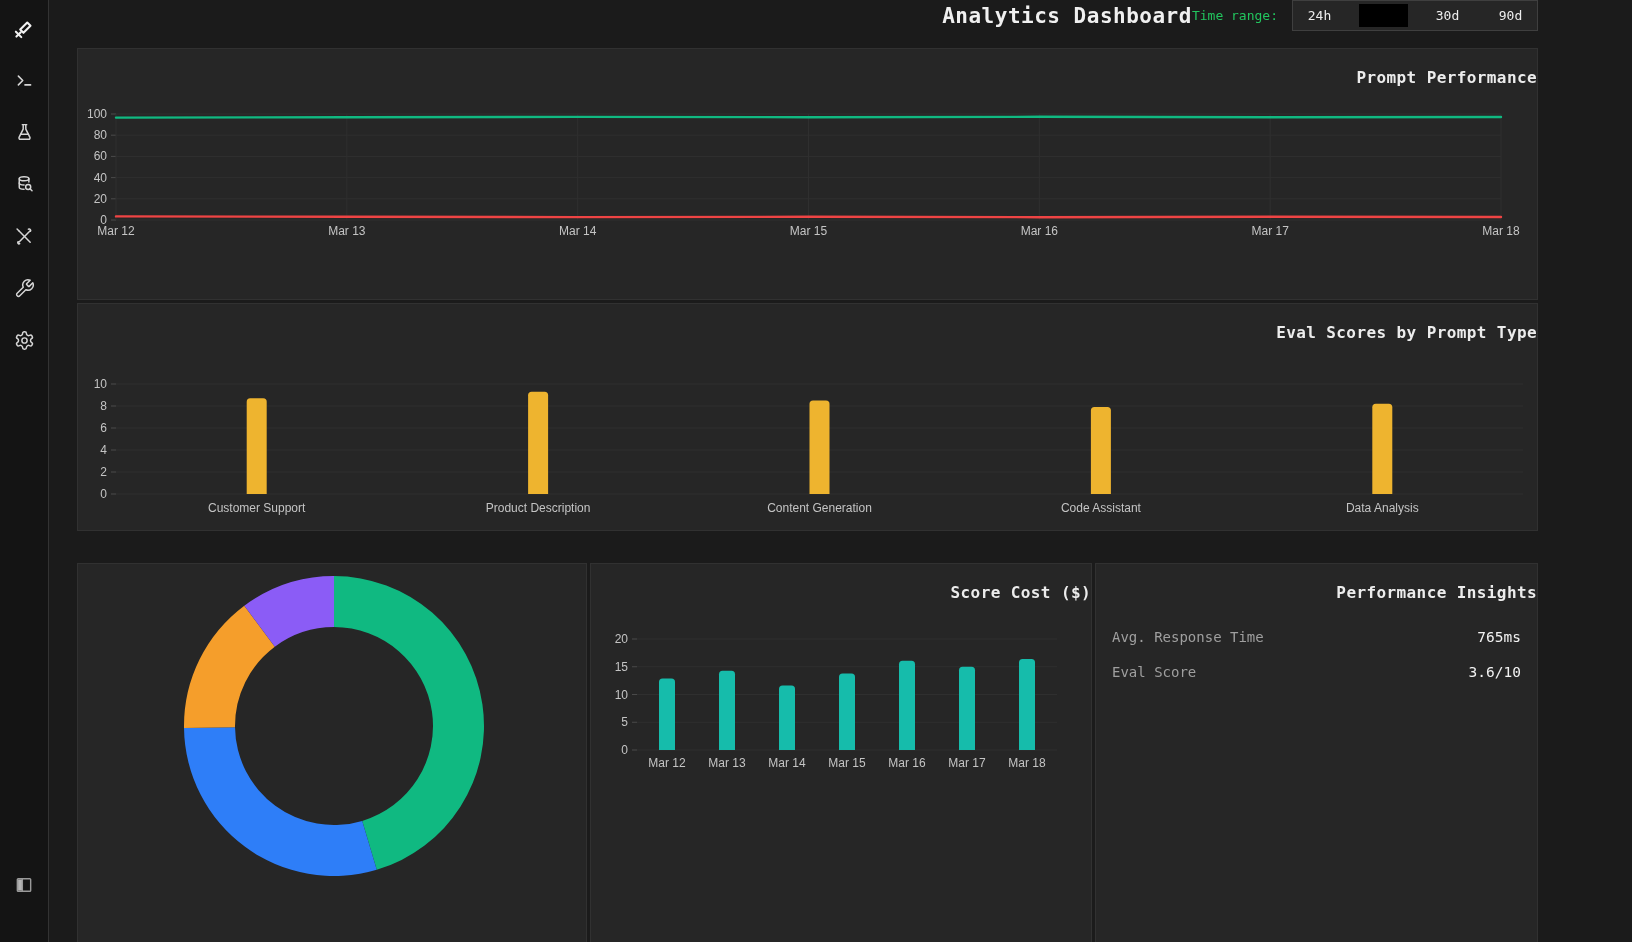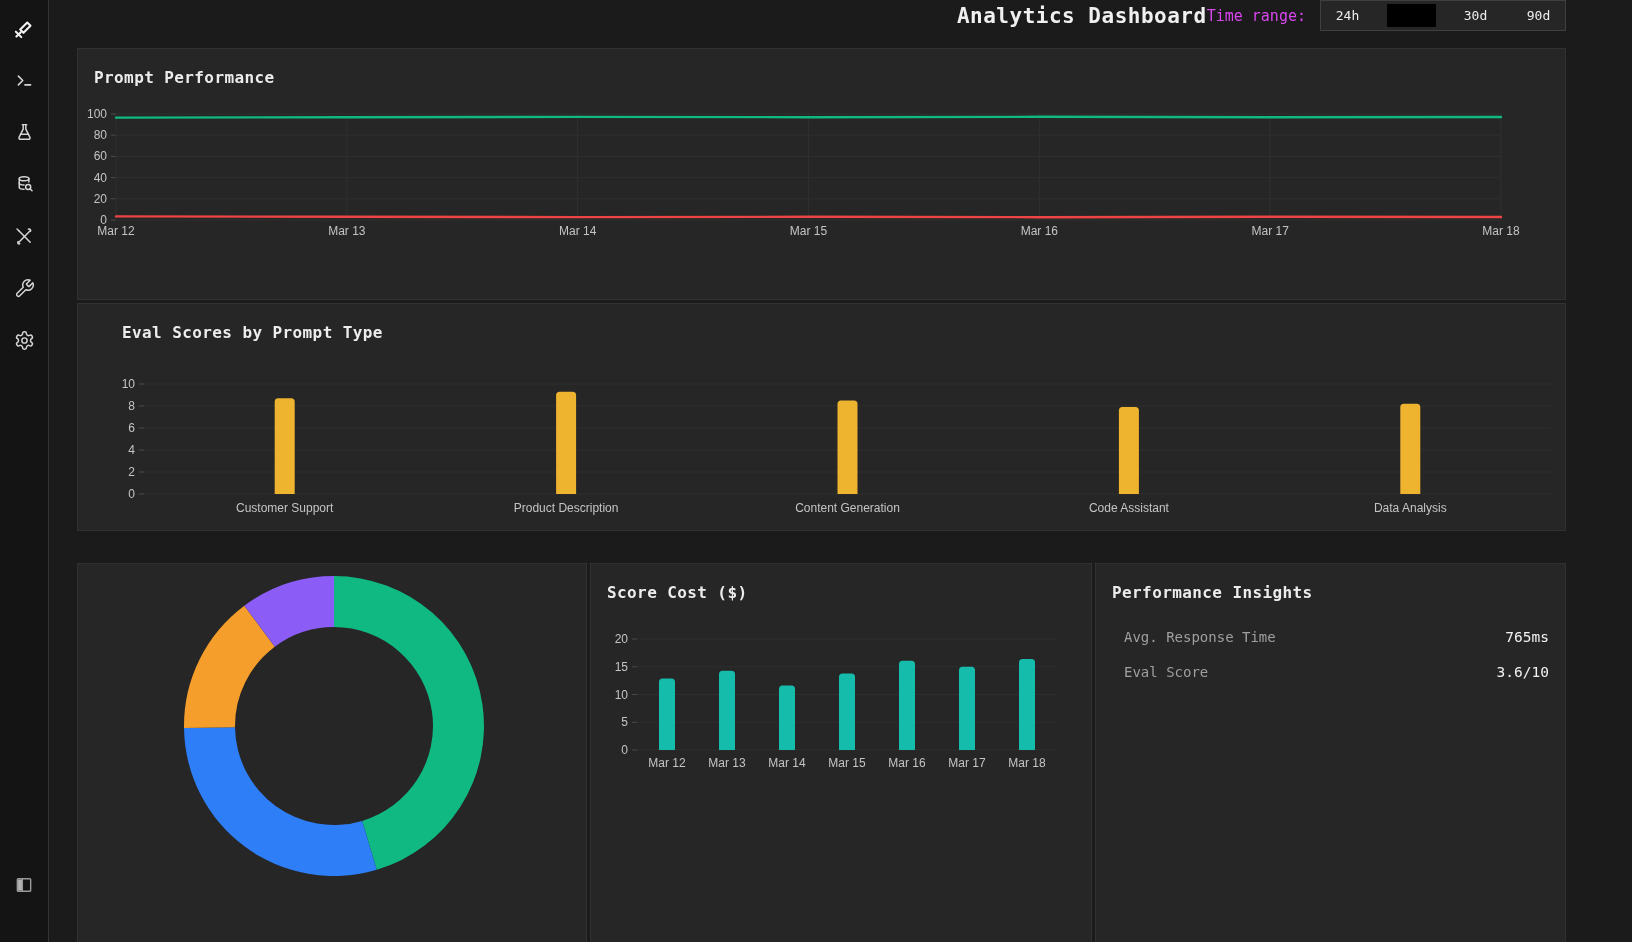--- a/index.html
+++ b/index.html
@@ -21,45 +21,45 @@
   .nav-item svg, .logo-slot svg { display:block; }
   .sidebar-bottom { position:absolute; bottom:47px; left:0; width:100%; display:flex; justify-content:center; }
   
   .main { flex:1; display:flex; flex-direction:column; }
   .header {
     height:56px; display:flex; align-items:center; justify-content:flex-end;
     padding-left:27px; padding-right:95px;
   }
   .page-title { font-size:21px; font-weight:bold; letter-spacing:.5px; color:#f0f0f0; }
   .header-right { display:flex; align-items:center; gap:14px; }
-  .tr-label { color:#d946ef; font-size:15px; }
+  .tr-label { color:#22c55e; font-size:13px; }
   .tr-control {
     display:flex; border:1px solid #3f3f3f; background:#262626; padding:3px;gap:16px;
   }
   .tr-btn {
     width:47px; height:23px; border:none; background:transparent; color:#ededed;
     font-family:"DejaVu Sans Mono", monospace; font-size:13px;
     display:flex; align-items:center; justify-content:center; cursor:pointer;
   }
   .tr-btn.selected { background:#000; width:49px; }
   .content { padding:17px 95px 0 28px; }
   .panel { background:#262626; border:1px solid #313131; }
-  .p-title { font-size:16px; font-weight:bold; letter-spacing:.4px; color:#ececec; padding:18px 0 0 16px; line-height:21px; }
+  .p-title { font-size:16px; font-weight:bold; letter-spacing:.4px; color:#ececec; padding:18px 0 0 16px; line-height:21px;text-align:right; }
   .panel-1 { height:252px; margin-bottom:3px; overflow:hidden; }
-  .panel-2 { height:228px; margin-bottom:32px; overflow:hidden;padding-left:28px; }
+  .panel-2 { height:228px; margin-bottom:32px; overflow:hidden; }
   .bottom-row { display:flex; gap:3px; height:420px; }
   .panel-a { width:510px; overflow:hidden; }
   .panel-b { width:502px; overflow:hidden; }
   .panel-c { flex:1; overflow:hidden; }
   .chart-svg { display:block; margin-top:14px; }
   .chart-svg.inset { margin-left:16px; }
   .legend-line {
     text-align:center; color:#989898; font-size:13.5px; margin-top:14px; letter-spacing:.3px;
   }
-  .insight-rows { margin:16px 16px 0 28px; }
+  .insight-rows { margin:16px 16px 0 16px; }
   .insight-row { height:35px; display:flex; align-items:center; justify-content:space-between; }
   .insight-label { color:#9f9f9f; font-size:14px; }
   .insight-value { color:#f2f2f2; font-size:14.5px; font-weight:normal; }
 </style>
 </head>
 <body>
 
 <div class="sidebar">
   <div class="logo-slot">
     <svg width="26" height="26" viewBox="0 0 24 24" fill="none" stroke="#f2f2f2" stroke-width="1.9" stroke-linecap="round" stroke-linejoin="round">

